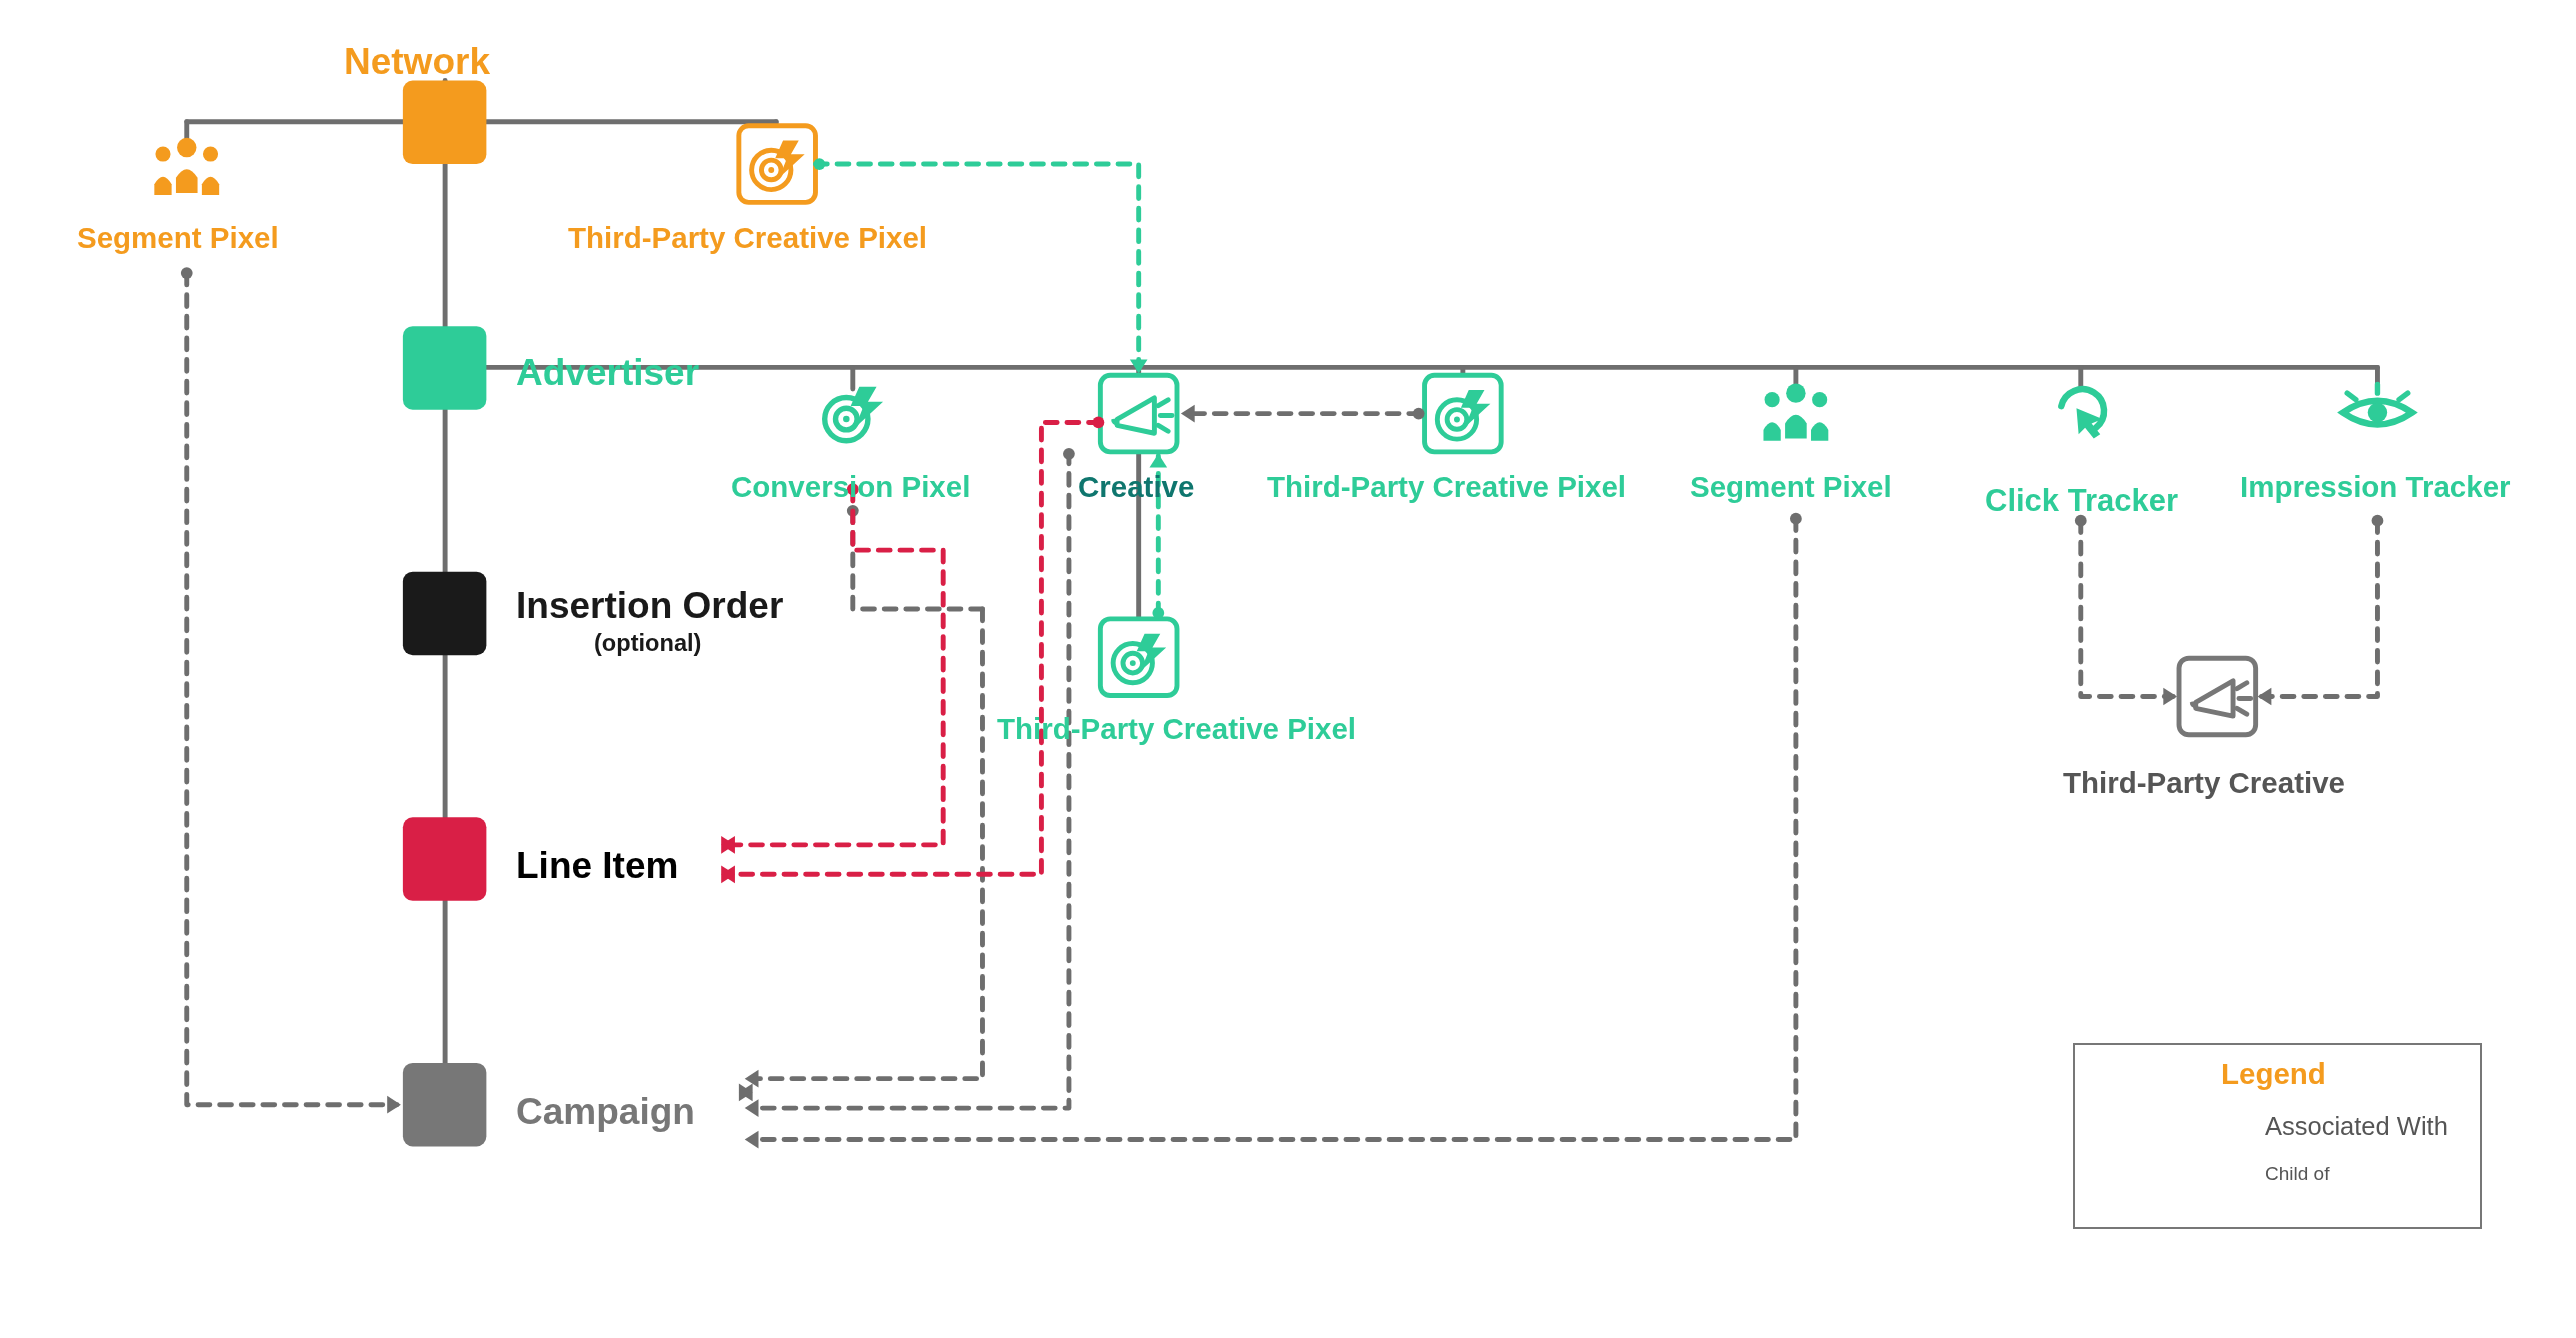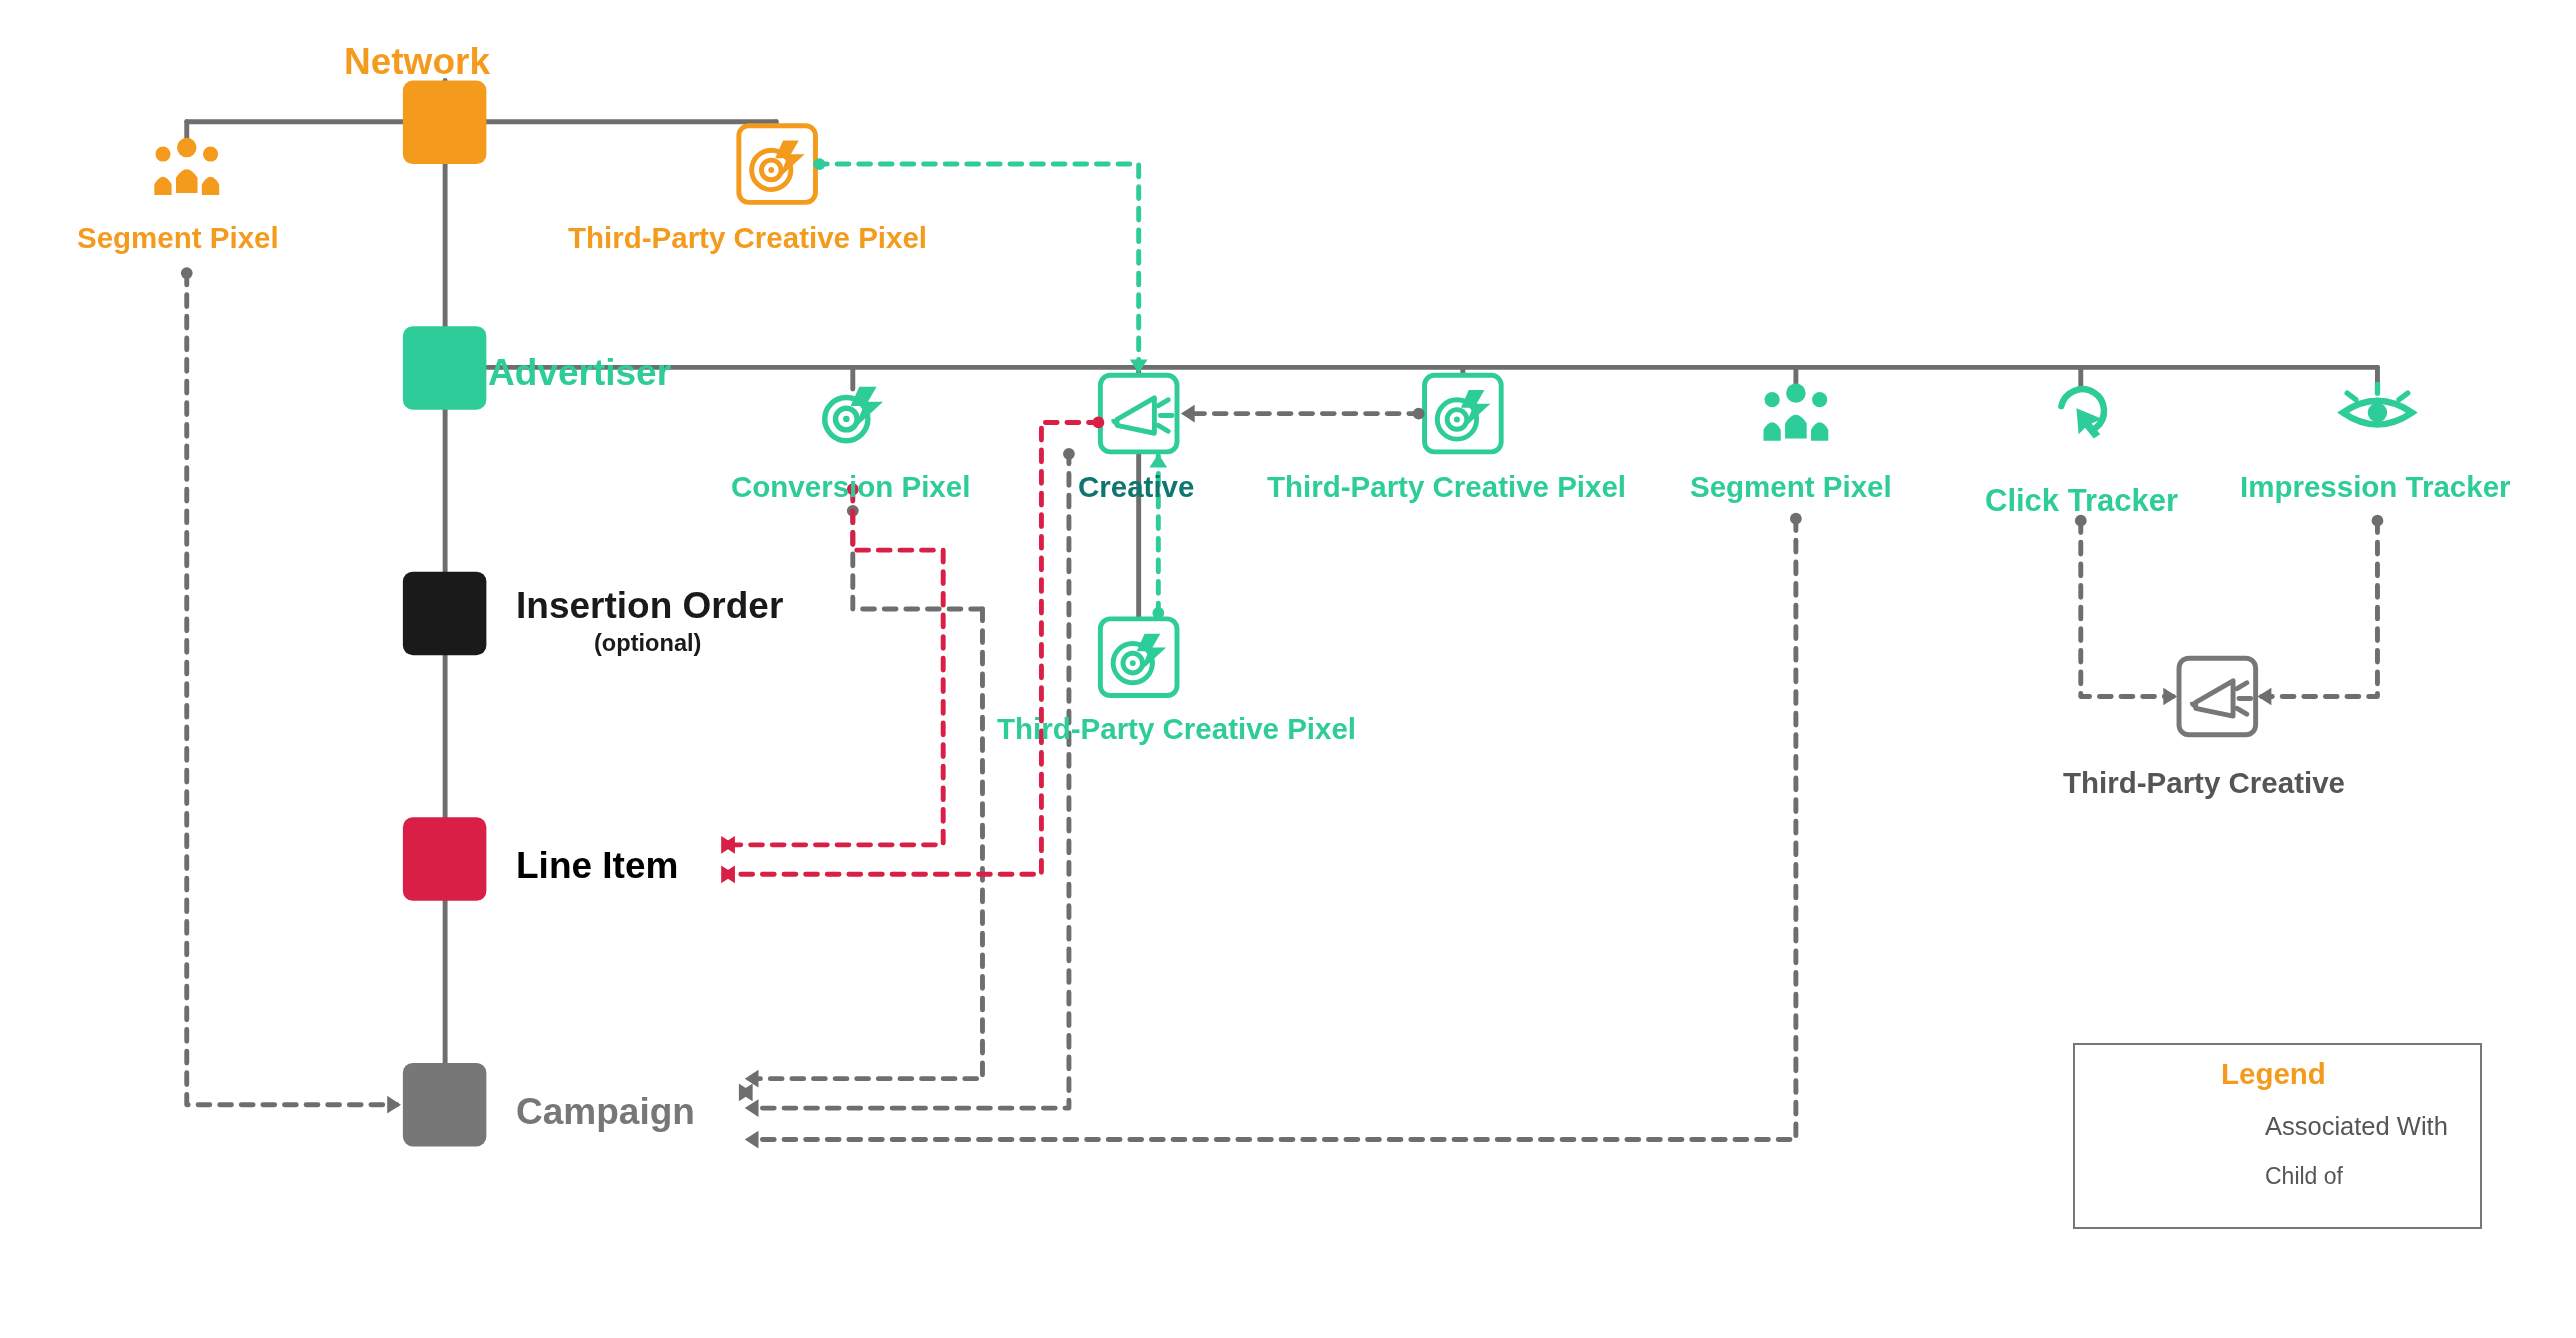--- a/index.html
+++ b/index.html
@@ -137,21 +137,21 @@
       <polygon points="748,890 734,881 734,899" fill="#d91f46"></polygon>
       <polygon points="752,1112 766,1103 766,1121" fill="#6e6e6e"></polygon>
       <polygon points="766,1112 752,1103 752,1121" fill="#6e6e6e"></polygon>
       <line x1="2154" y1="1148" x2="2271" y2="1148" stroke="#6e6e6e" stroke-width="5" stroke-dasharray="12,10" stroke-linecap="round"></line>
       <polygon points="2144,1148 2158,1139 2158,1157" fill="#6e6e6e"></polygon>
       <circle cx="2281" cy="1148" r="6" fill="#6e6e6e"></circle>
       <line x1="2140" y1="1200" x2="2285" y2="1200" stroke="#6e6e6e" stroke-width="5" stroke-dasharray="" stroke-linecap="round"></line>
     </svg>
 
 <div class="lbl" style="color: rgb(244, 155, 30); left: 344px; top: 41px; font-size: 37px;">Network</div>
-<div class="lbl" style="color: rgb(46, 204, 152); left: 488px; top: 352px; font-size: 37px;">Advertiser</div>
+<div class="lbl" style="color: rgb(46, 204, 152); left: 516px; top: 352px; font-size: 37px;">Advertiser</div>
 <div class="lbl" style="color: rgb(26, 26, 26); left: 516px; top: 585px; font-size: 37px;">Insertion Order</div>
 <div class="sub" style="color: rgb(26, 26, 26); left: 594px; top: 630px; font-size: 23.6px;">(optional)</div>
 <div class="lbl" style="color: #000000; left: 516px; top: 845px; font-size: 37px;">Line Item</div>
 <div class="lbl" style="color: rgb(119, 119, 119); left: 516px; top: 1091px; font-size: 37px;">Campaign</div>
 
 <div class="lbl" style="color: rgb(244, 155, 30); left: 77px; top: 221px; font-size: 29.5px;">Segment Pixel</div>
 <div class="lbl" style="color: rgb(244, 155, 30); left: 568px; top: 221px; font-size: 29.5px;">Third-Party Creative Pixel</div>
 
 <div class="lbl" style="color: rgb(46, 204, 152); left: 731px; top: 470px; font-size: 29.5px;">Conversion Pixel</div>
 <div class="lbl" style="color: #0f766e; left: 1078px; top: 470px; font-size: 29.5px;">Creative</div>
@@ -160,16 +160,16 @@
 <div class="lbl" style="color: rgb(46, 204, 152); left: 1985px; top: 483px; font-size: 31px;">Click Tracker</div>
 <div class="lbl" style="color: rgb(46, 204, 152); left: 2240px; top: 470px; font-size: 29.5px;">Impression Tracker</div>
 
 <div class="lbl" style="color: rgb(46, 204, 152); left: 997px; top: 712px; font-size: 29.5px;">Third-Party Creative Pixel</div>
 
 <div class="lbl" style="color: rgb(85, 85, 85); left: 2063px; top: 766px; font-size: 29.5px;">Third-Party Creative</div>
 
 <div class="legend-box" style="left: 2073px; top: 1043px; width: 405px; height: 182px;"></div>
 <div class="legend-title" style="left: 2221px; top: 1057px; font-size: 29.5px;">Legend</div>
 <div class="legend-row" style="left: 2265px; top: 1112px; font-size: 25.5px;">Associated With</div>
-<div class="legend-row" style="left: 2265px; top: 1163px; font-size: 23px;">Child of</div>
+<div class="legend-row" style="left: 2265px; top: 1163px; font-size: 19px;">Child of</div>
 
 </div>
 
 
 </body></html>

